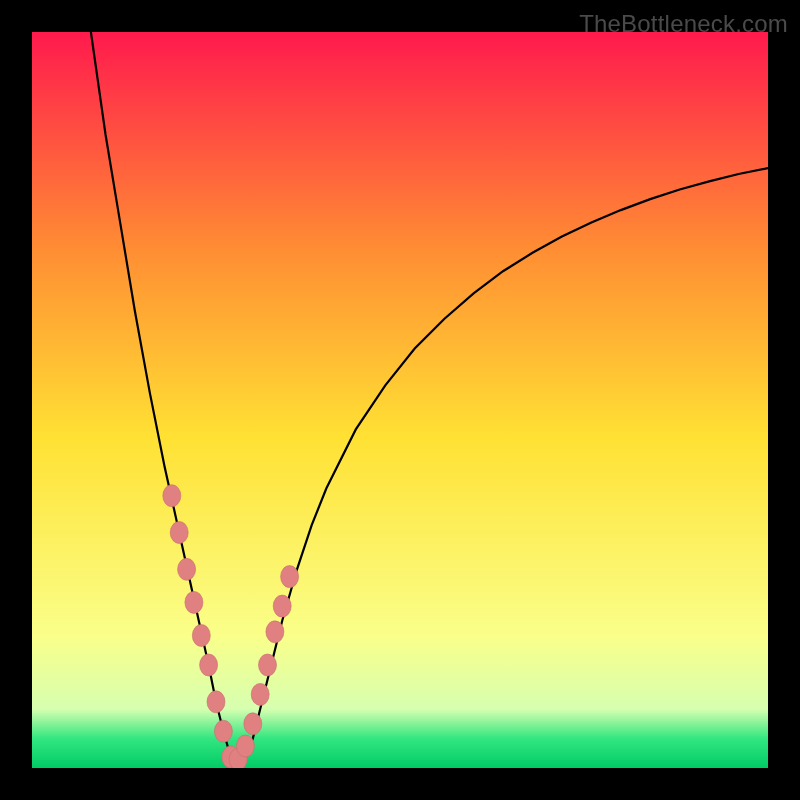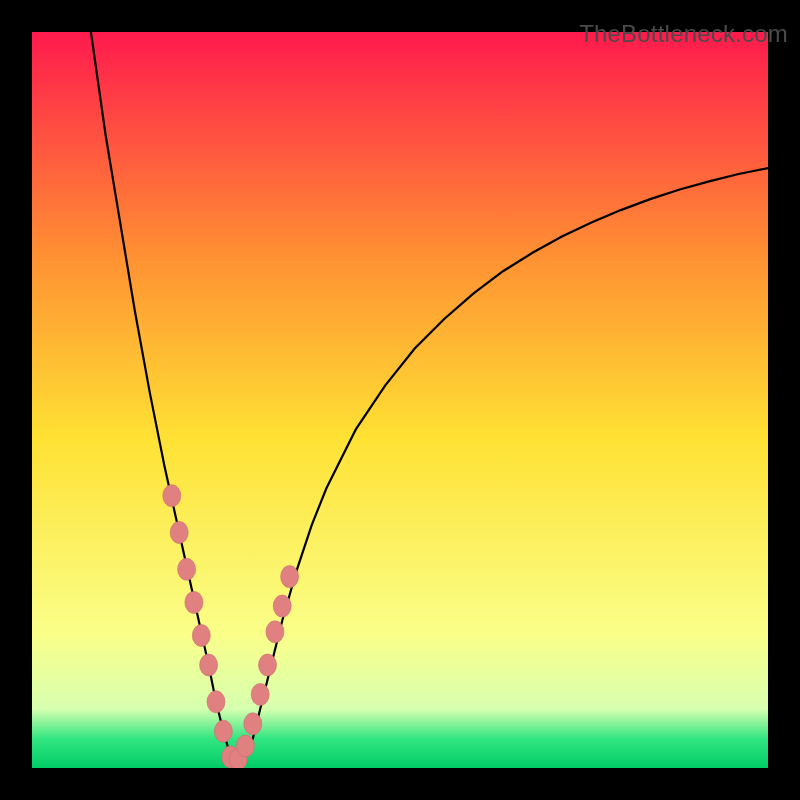--- a/index.html
+++ b/index.html
@@ -11,21 +11,21 @@
     font-family: Arial, Helvetica, sans-serif;
   }
   .frame {
     width: 800px;
     height: 800px;
     background: #000;
     position: relative;
   }
   .watermark {
     position: absolute;
-    top: 20px;
+    top: 10px;
     right: 12px;
     color: #4a4a4a;
     font-size: 24px;
     font-weight: 500;
     letter-spacing: 0.2px;
     z-index: 5;
   }
   .plot {
     position: absolute;
     left: 32px;

